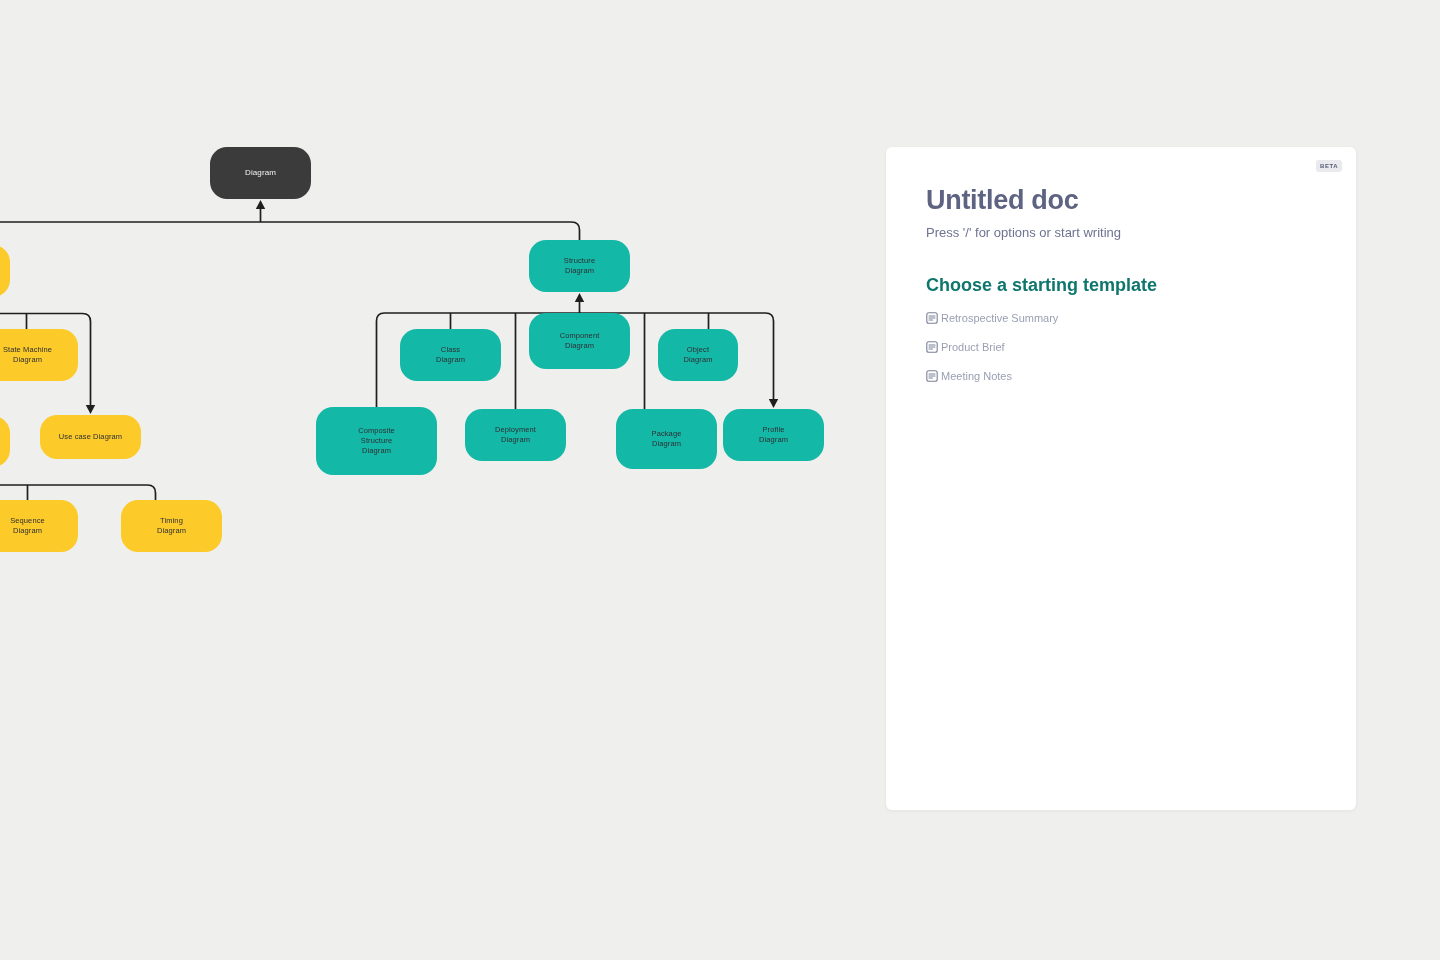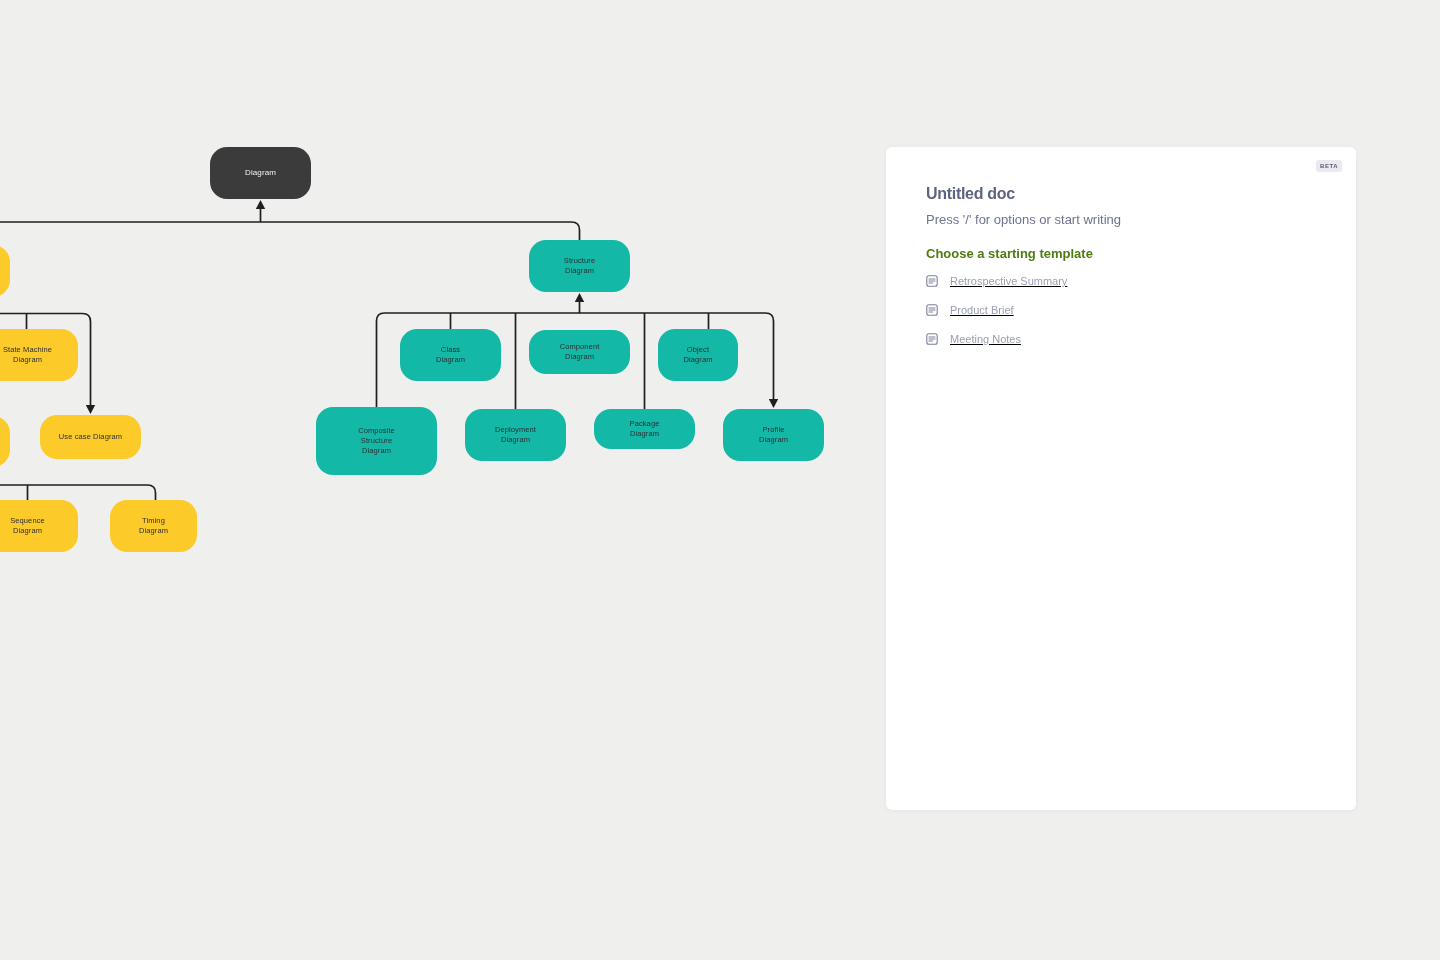--- a/index.html
+++ b/index.html
@@ -11,25 +11,25 @@
         font-weight:500;color:#2f2f35;white-space:pre-line;letter-spacing:.1px;}
   .node.dark{background:#3b3b3b;color:#f4f4f4;font-size:8px;}
   .node.purple{background:#14b8a6;}
   .node.yellow{background:#fcca29;}
   
   .doc-card{position:absolute;left:886px;top:147px;width:470px;height:663px;
             background:#ffffff;border-radius:6px;box-shadow:0 1px 4px rgba(0,0,0,.05);
             box-sizing:border-box;padding:38px 40px 0 40px;}
   .beta{position:absolute;top:13px;right:14px;background:#e9e9ee;color:#585d76;
         font-size:6px;font-weight:700;letter-spacing:.5px;padding:3px 4px;border-radius:3px;}
-  .doc-title{margin:0;font-size:16px;font-weight:700;color:#5d6380;letter-spacing:-.3px;}
+  .doc-title{margin:0;font-size:27px;font-weight:700;color:#5d6380;letter-spacing:-.3px;}
   .doc-hint{margin-top:9px;font-size:13px;color:#6e7390;}
-  .doc-section{margin-top:19px;font-size:13px;font-weight:700;color:#4d7c0f;}
+  .doc-section{margin-top:35px;font-size:18px;font-weight:700;color:#0f766e;}
   .tpl-list{margin-top:14px;}
-  .tpl{display:flex;gap:12px;height:16px;margin-bottom:13px;cursor:pointer;text-decoration:underline;}
+  .tpl{display:flex;align-items:center;gap:3px;height:16px;margin-bottom:13px;cursor:pointer;}
   .tpl svg{flex:0 0 auto;display:block;}
   .tpl span{font-size:11px;color:#999fb3;}
 </style>
 </head>
 <body>
 
 <div class="stage">
 
   <svg class="wires" viewBox="0 0 1440 960" fill="none" stroke="#1f1f1f" stroke-width="1.7">
 
@@ -61,42 +61,42 @@
   <div class="node purple" style="left:529px;top:240px;width:101px;height:52px">
     <span>Structure
 Diagram</span>
   </div>
 
   <div class="node purple" style="left:400px;top:329px;width:101px;height:52px">
     <span>Class
 Diagram</span>
   </div>
 
-  <div class="node purple" style="left:529px;top:330px;width:101px;height:44px">
+  <div class="node purple" style="left:529px;top:313px;width:101px;height:56px">
     <span>Component
 Diagram</span>
   </div>
 
   <div class="node purple" style="left:658px;top:329px;width:80px;height:52px">
     <span>Object
 Diagram</span>
   </div>
 
   <div class="node purple" style="left:316px;top:407px;width:121px;height:68px">
     <span>Composite
 Structure
 Diagram</span>
   </div>
 
   <div class="node purple" style="left:465px;top:409px;width:101px;height:52px">
     <span>Deployment
 Diagram</span>
   </div>
 
-  <div class="node purple" style="left:594px;top:409px;width:101px;height:40px">
+  <div class="node purple" style="left:616px;top:409px;width:101px;height:60px">
     <span>Package
 Diagram</span>
   </div>
 
   <div class="node purple" style="left:723px;top:409px;width:101px;height:52px">
     <span>Profile
 Diagram</span>
   </div>
 
   <div class="node yellow" style="left:-91px;top:245px;width:101px;height:52px">
@@ -114,21 +114,21 @@
 
   <div class="node yellow" style="left:-91px;top:416px;width:101px;height:51px">
     <span></span>
   </div>
 
   <div class="node yellow" style="left:-23px;top:500px;width:101px;height:52px">
     <span>Sequence
 Diagram</span>
   </div>
 
-  <div class="node yellow" style="left:110px;top:500px;width:87px;height:52px">
+  <div class="node yellow" style="left:121px;top:500px;width:101px;height:52px">
     <span>Timing
 Diagram</span>
   </div>
 
   <div class="doc-card">
     <div class="beta">BETA</div>
     <h1 class="doc-title">Untitled doc</h1>
     <div class="doc-hint">Press '/' for options or start writing</div>
     <div class="doc-section">Choose a starting template</div>
 

